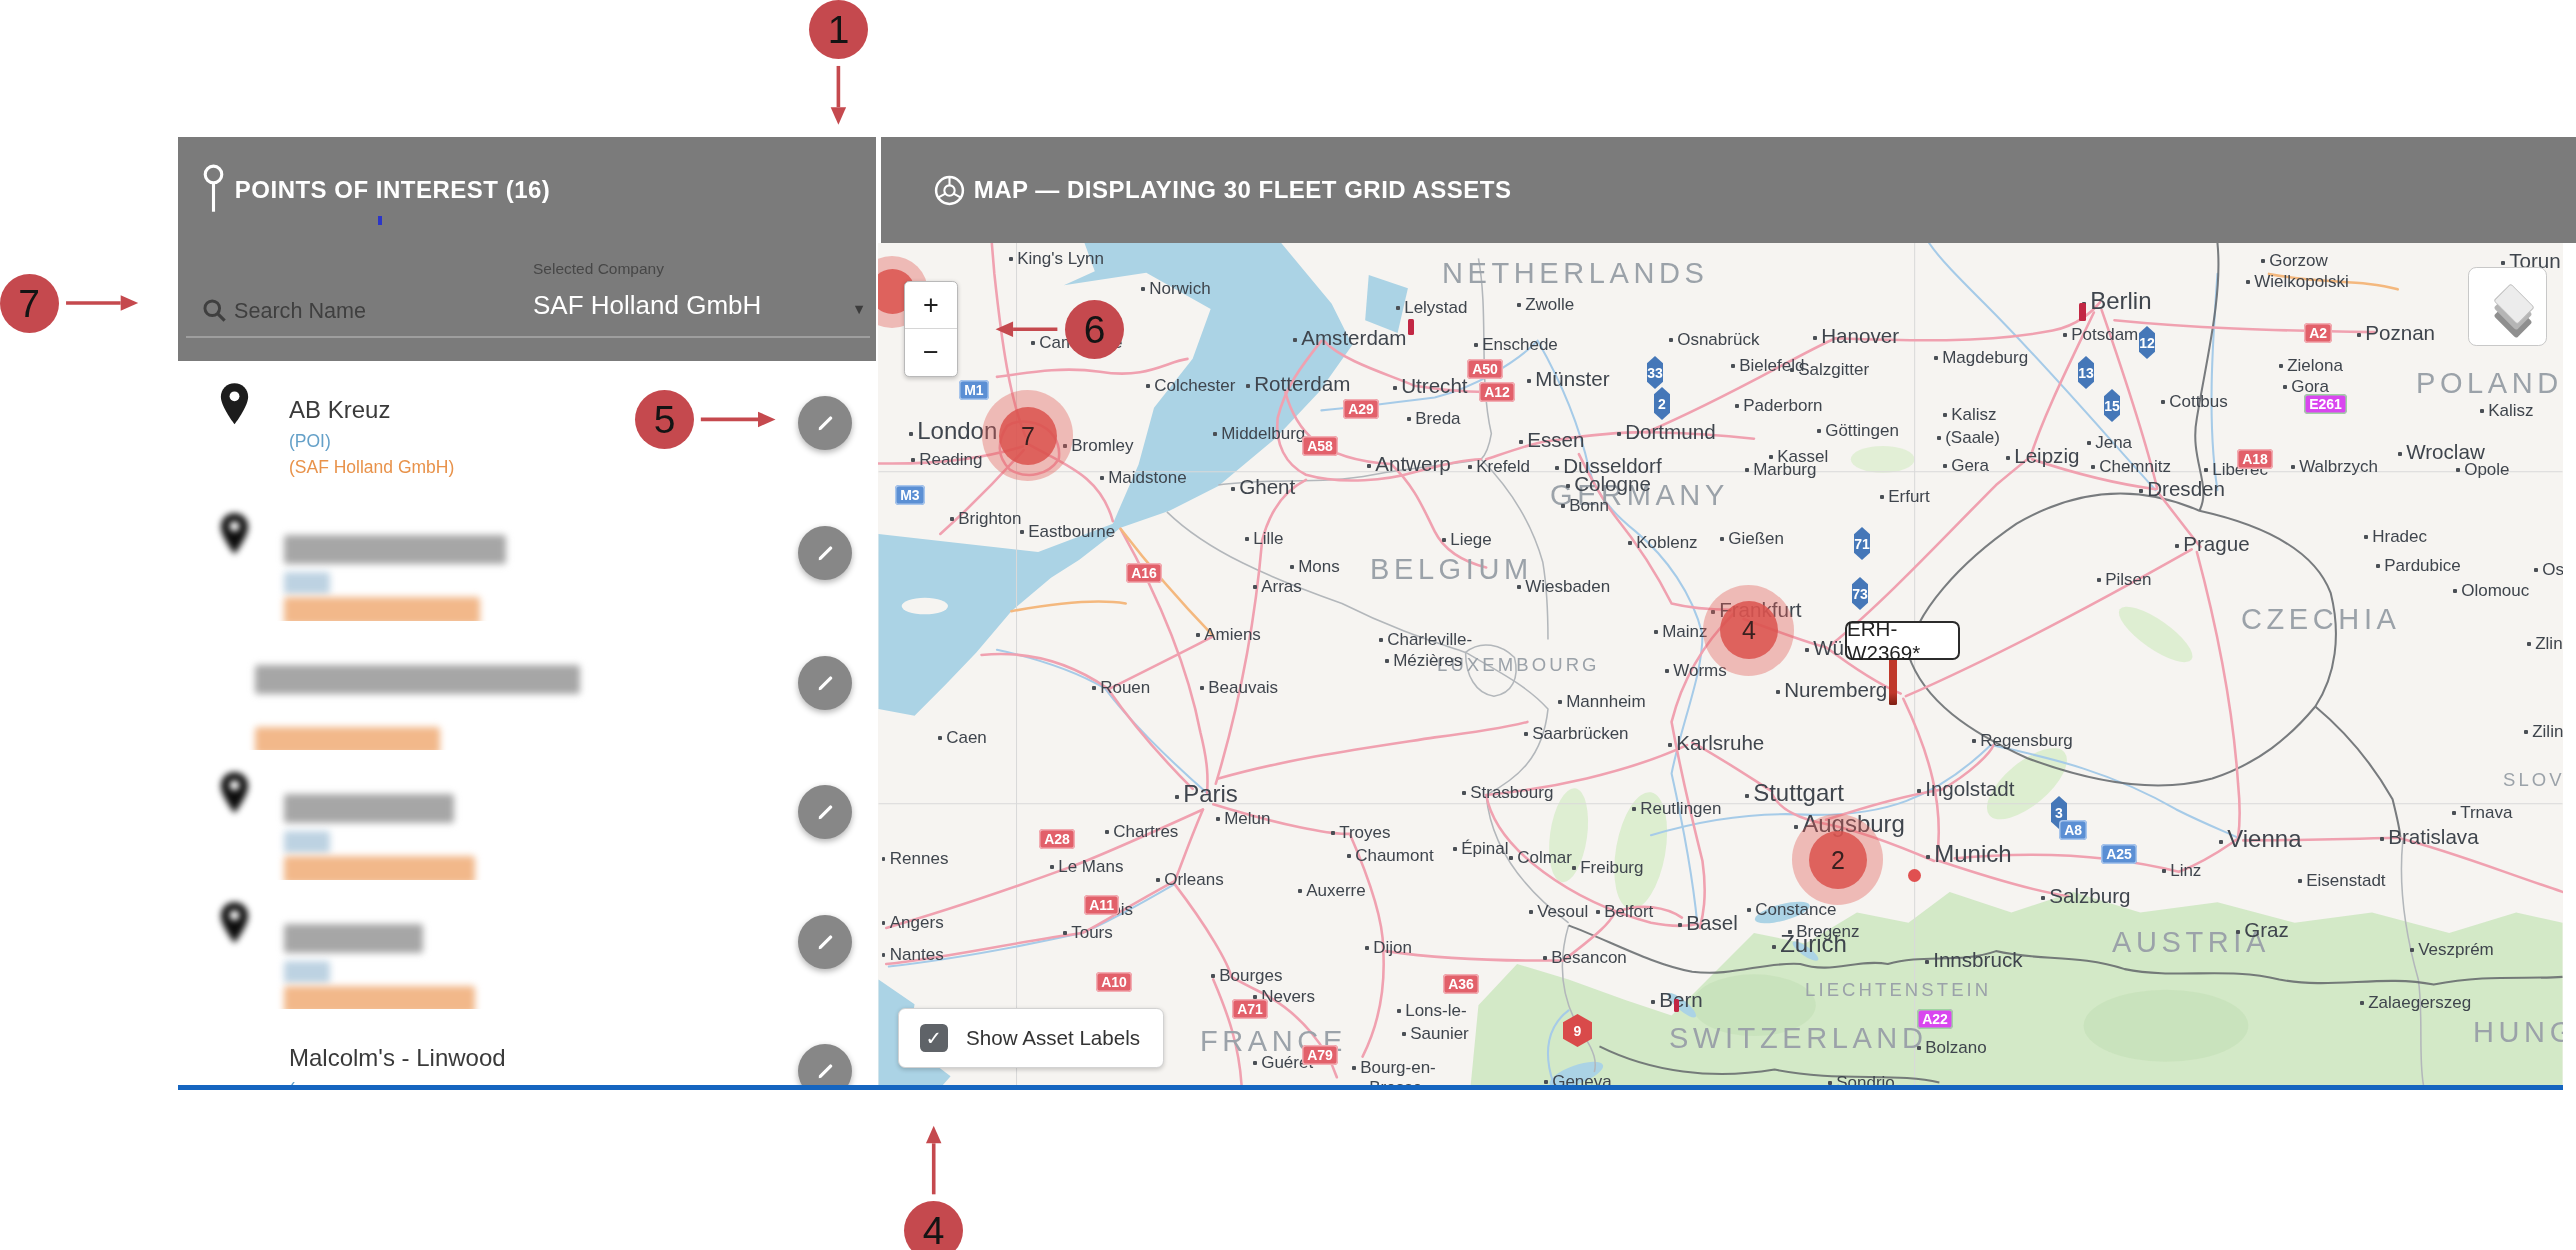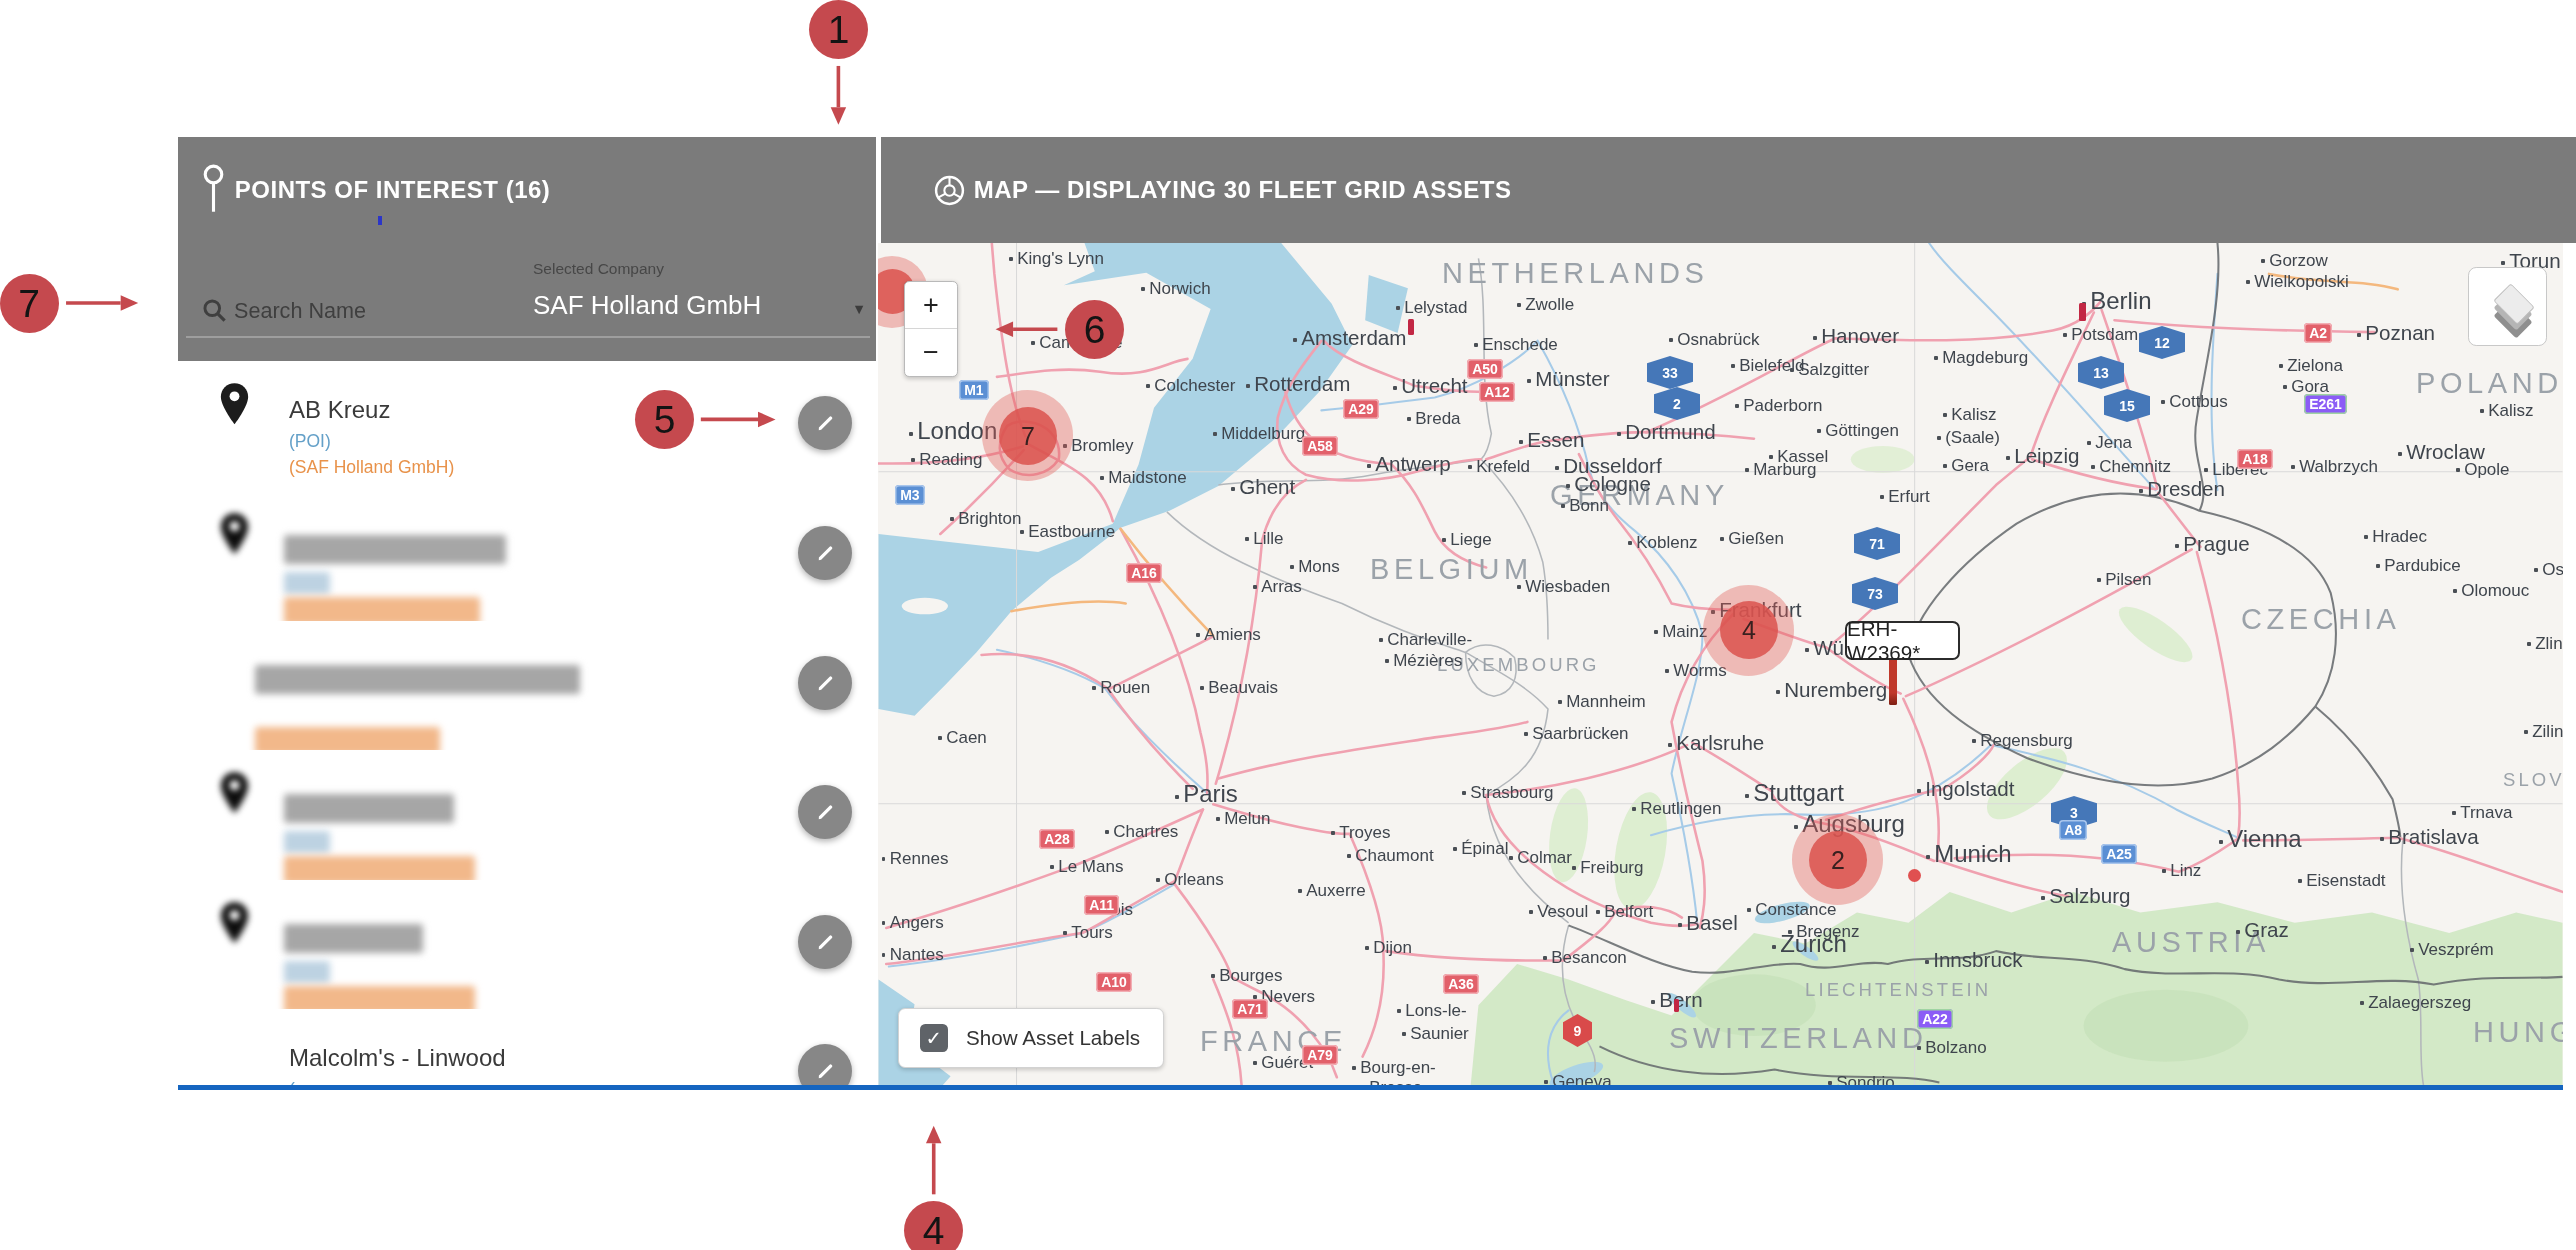--- a/index.html
+++ b/index.html
@@ -36,23 +36,23 @@
   #map svg.base{position:absolute;left:0;top:0;}
   .lbl{position:absolute;color:#3f454d;white-space:nowrap;z-index:3;}
   .lbl-s{font-size:17px;}
   .lbl-b2{font-size:20.6px;}
   .lbl-b{font-size:24px;font-weight:500;}
   .lbl-s::before,.lbl-b2::before,.lbl-b::before{content:"";display:inline-block;width:3.6px;height:3.6px;border-radius:1px;background:#4a4f55;margin:0 4.6px 3.1px 0;}
   .lbl-c{font-size:29px;color:#9ba2a9;letter-spacing:4.6px;font-weight:500;}
   .lbl-c2{font-size:18.5px;color:#9ba2a9;letter-spacing:3.1px;font-weight:500;}
   .badge{position:absolute;font-weight:bold;color:#fff;z-index:3;display:flex;align-items:center;justify-content:center;}
   .badge-red{background:#e2606a;border-radius:4.1px;font-size:14px;padding:2.1px 5.2px;box-shadow:inset 0 0 0 1.5px #f2aeb4;}
-  .badge-green{background:#8b5cf6;border-radius:4.1px;font-size:14px;padding:2.1px 5.2px;box-shadow:inset 0 0 0 1.5px #9fd4a2;}
+  .badge-green{background:#d946ef;border-radius:4.1px;font-size:14px;padding:2.1px 5.2px;box-shadow:inset 0 0 0 1.5px #9fd4a2;}
   .badge-bluerect{background:#5b8fd4;border-radius:4.1px;font-size:14px;padding:2.1px 5.2px;box-shadow:inset 0 0 0 1.5px #a9c6ec;}
-  .badge-shield{background:#4577b8;width:46px;height:33px;font-size:14px;clip-path:polygon(50% 0,100% 22%,100% 78%,50% 100%,0 78%,0 22%);}
+  .badge-shield{background:#4577b8;width:16px;height:33px;font-size:14px;clip-path:polygon(50% 0,100% 22%,100% 78%,50% 100%,0 78%,0 22%);}
   .badge-redhex{background:#d94a4a;width:29px;height:33px;font-size:14px;clip-path:polygon(50% 0,100% 25%,100% 75%,50% 100%,0 75%,0 25%);}
   .cluster{position:absolute;border-radius:50%;background:rgba(226,92,87,.38);z-index:4;}
   .cluster-core{position:absolute;border-radius:50%;background:rgba(218,82,77,.85);display:flex;align-items:center;justify-content:center;font-size:25px;color:#38201f;z-index:4;}
   .marker{position:absolute;background:#c22744;z-index:4;border-radius:1.5px;}
   .marker-dot{position:absolute;background:#e05050;border-radius:50%;z-index:4;}
   #asset-tooltip{position:absolute;background:#fff;border:2.1px solid #2b2b2b;border-radius:7.2px;display:flex;align-items:center;justify-content:center;font-size:20.6px;color:#222;z-index:5;}
   
   #zoom-ctl{position:absolute;left:26px;top:38px;width:52px;height:94px;background:#fff;border:1px solid #b9b9b9;border-radius:5.2px;z-index:6;box-shadow:0 1.5px 4.1px rgba(0,0,0,.2);}
   .zbtn{width:100%;height:46px;display:flex;align-items:center;justify-content:center;font-size:27px;color:#222;}
   #zoom-ctl .sep{height:1px;background:#d6d6d6;}

